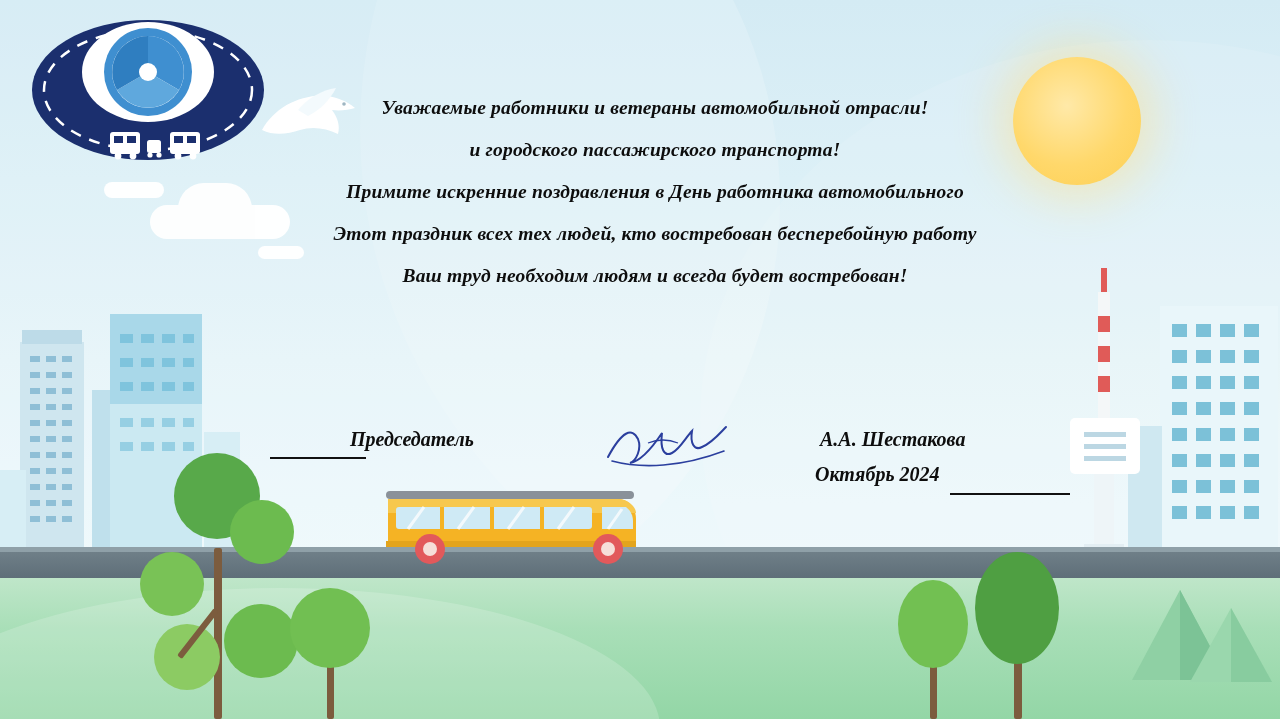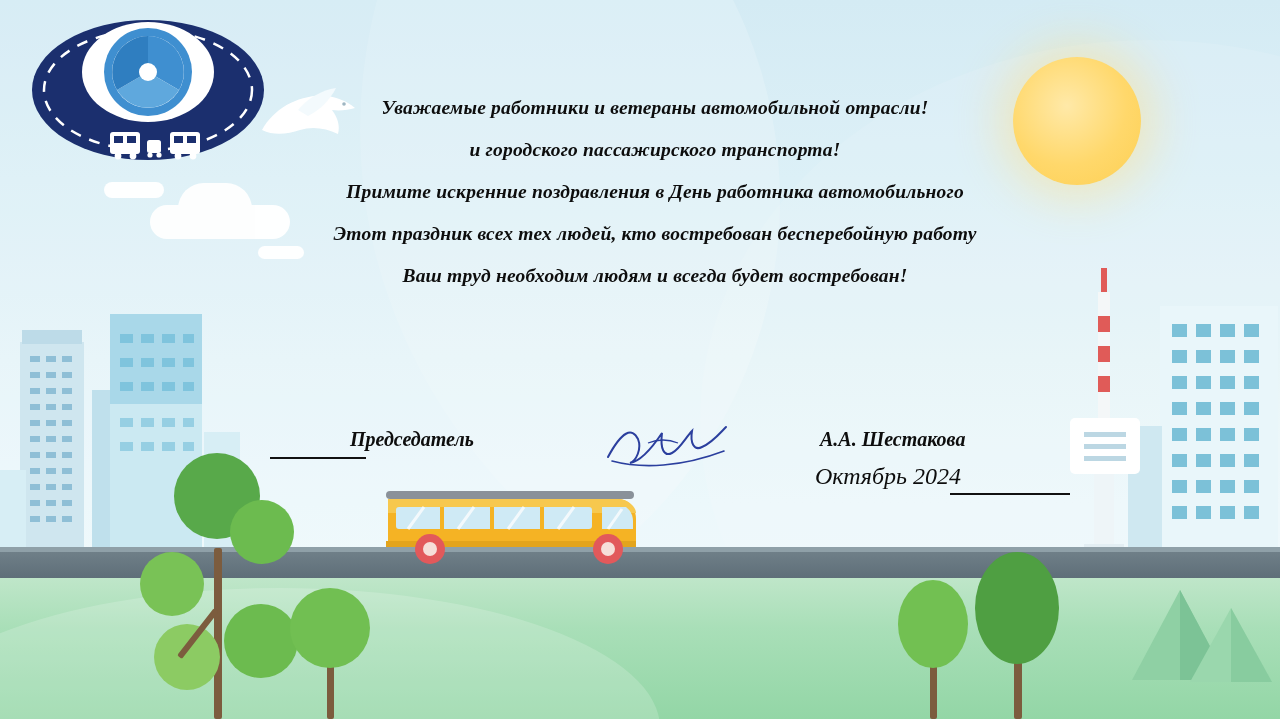--- a/index.html
+++ b/index.html
@@ -123,21 +123,21 @@
   .sign-title {
     position: absolute; left: 88px; top: 13px;
     font-style: italic; font-weight: bold; font-size: 20px; color: #0d0d0d; margin-left: 12px;
   }
   .sign-name {
     position: absolute; left: 570px; top: 13px;
     font-style: italic; font-weight: bold; font-size: 20px; color: #0d0d0d;
   }
   .sign-date {
     position: absolute; left: 565px; top: 48px;
-    font-style: italic; font-weight: normal; font-size: 24px; color: #0d0d0d;
+    font-style: italic; font-weight: bold; font-size: 20px; color: #0d0d0d;
   }
   .rule {
     position: absolute; height: 2px; background: #111;
   }
   .rule.left  { left: 20px;  top: 42px; width: 96px; }
   .rule.right { left: 700px; top: 78px; width: 120px; }
   .signature {
     position: absolute; left: 352px; top: 2px; width: 130px; height: 60px;
   }
 </style>

